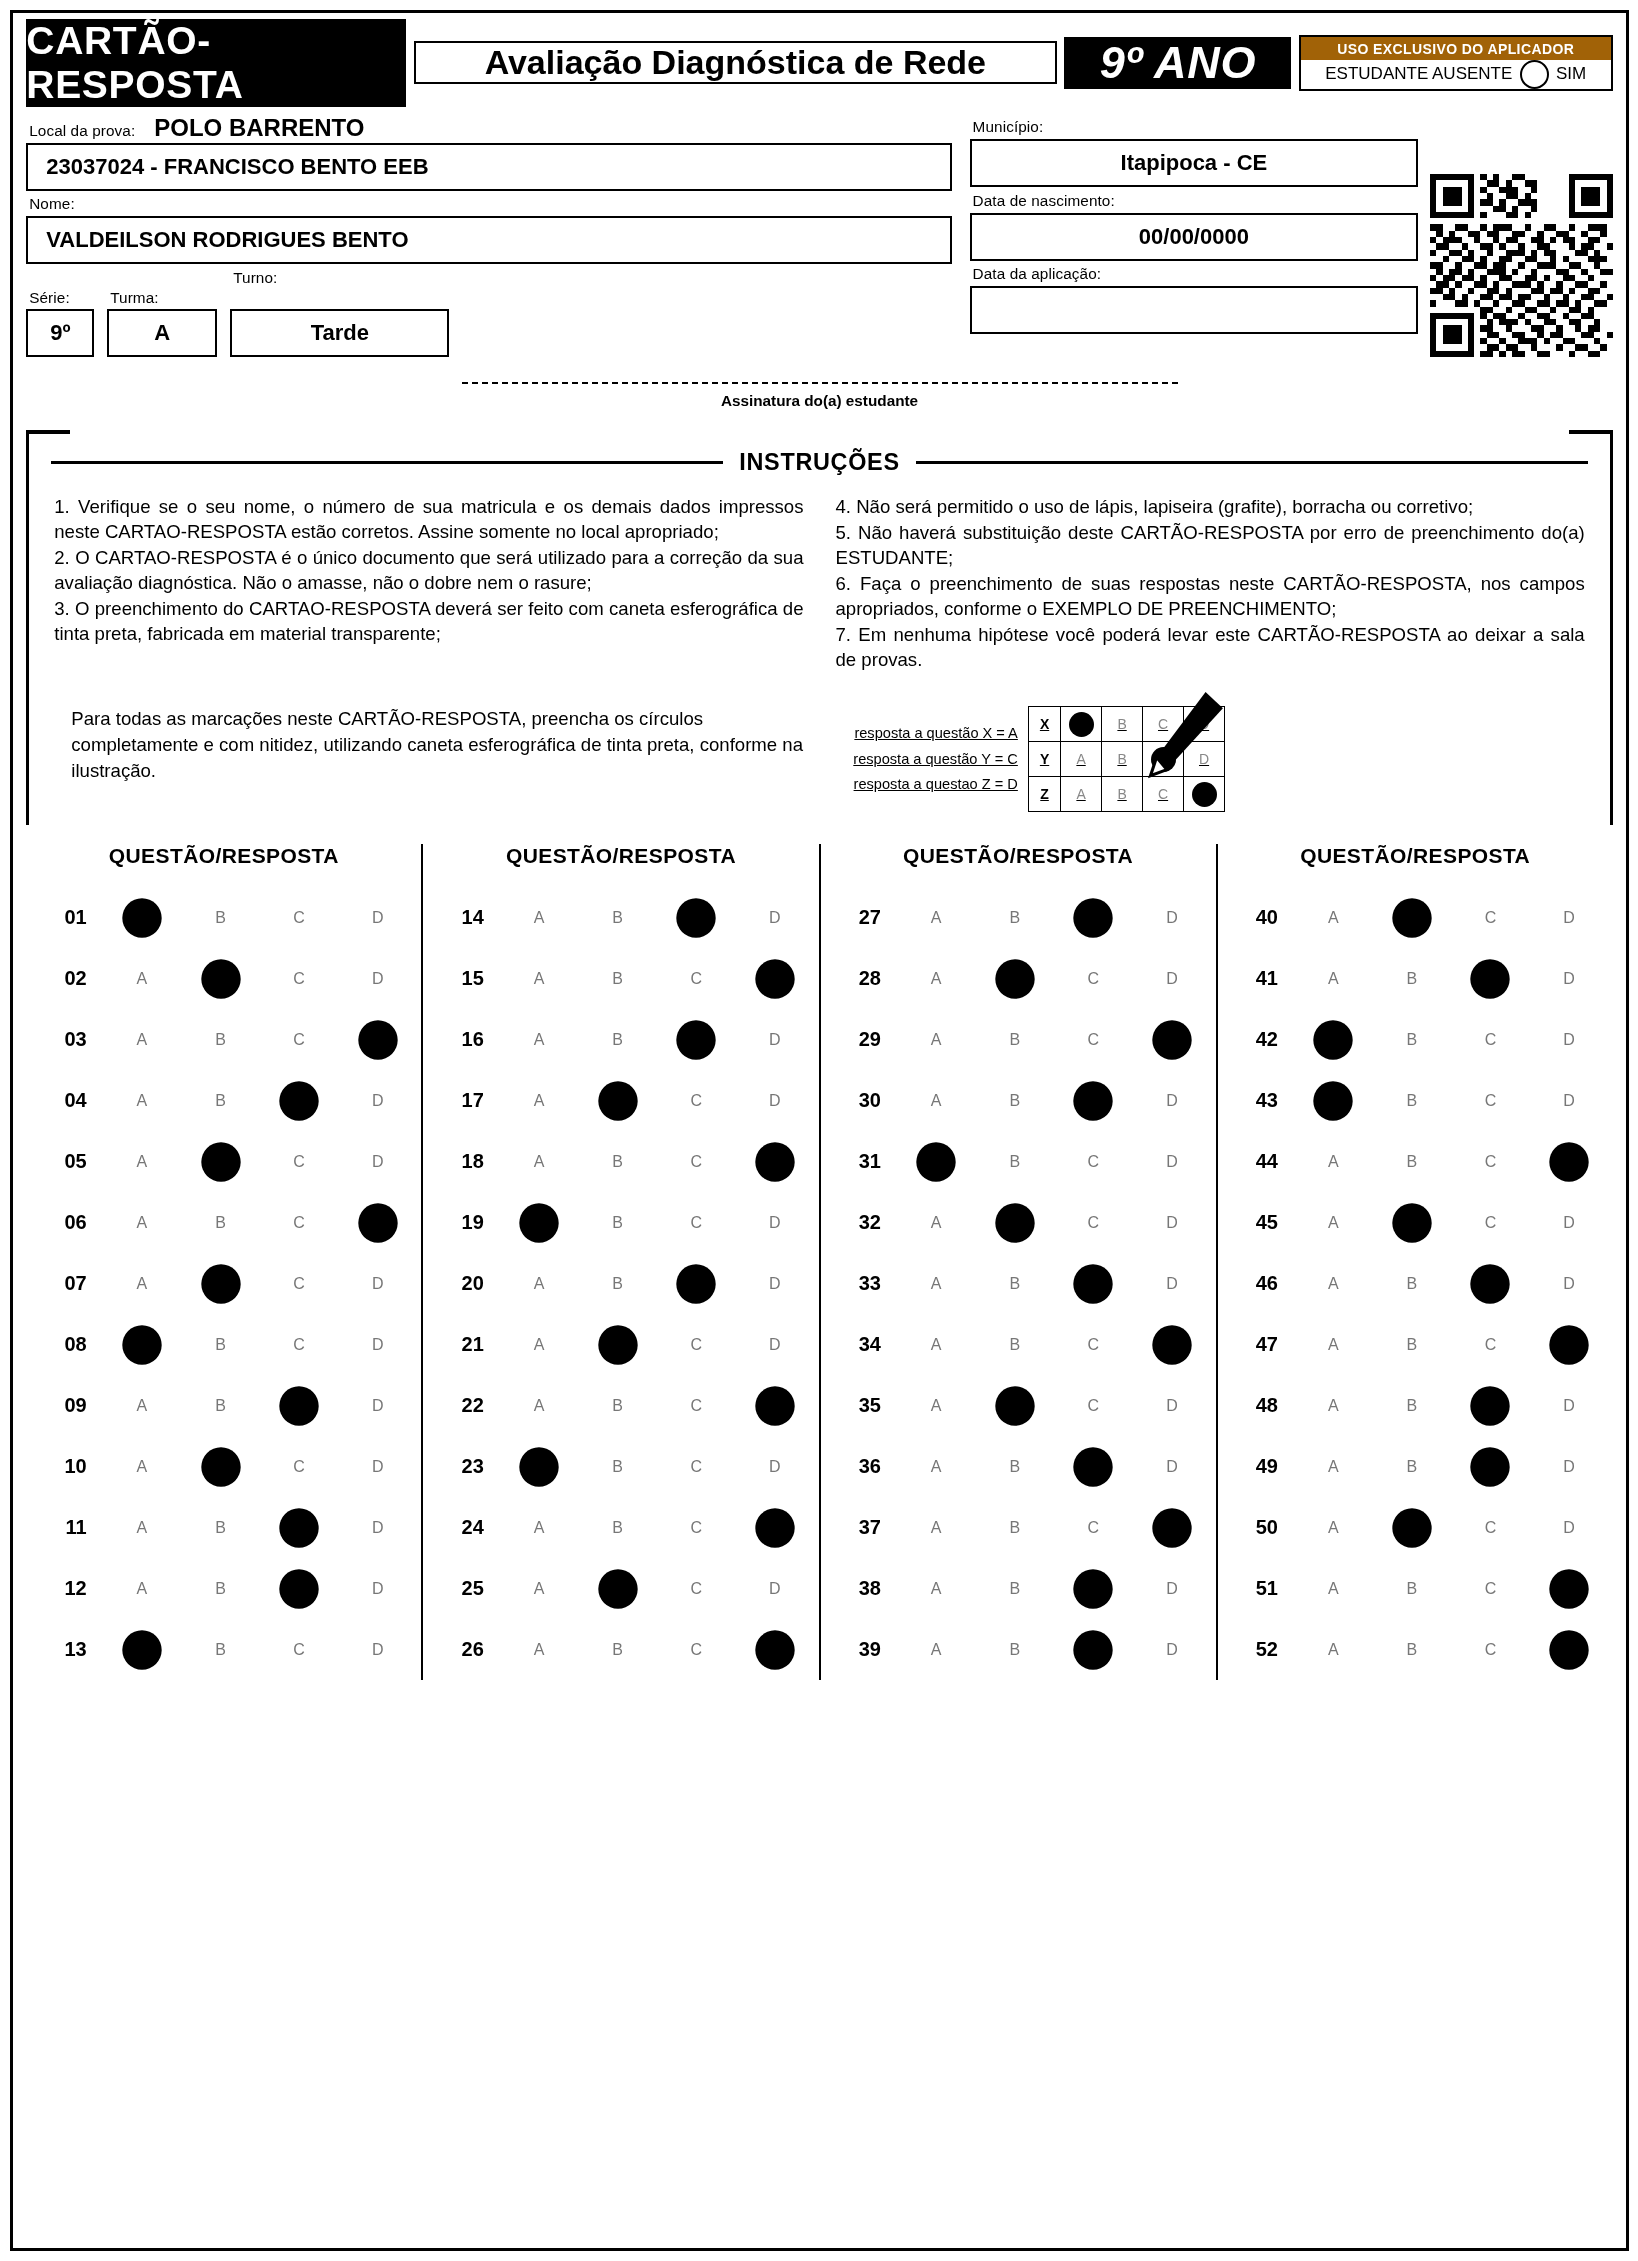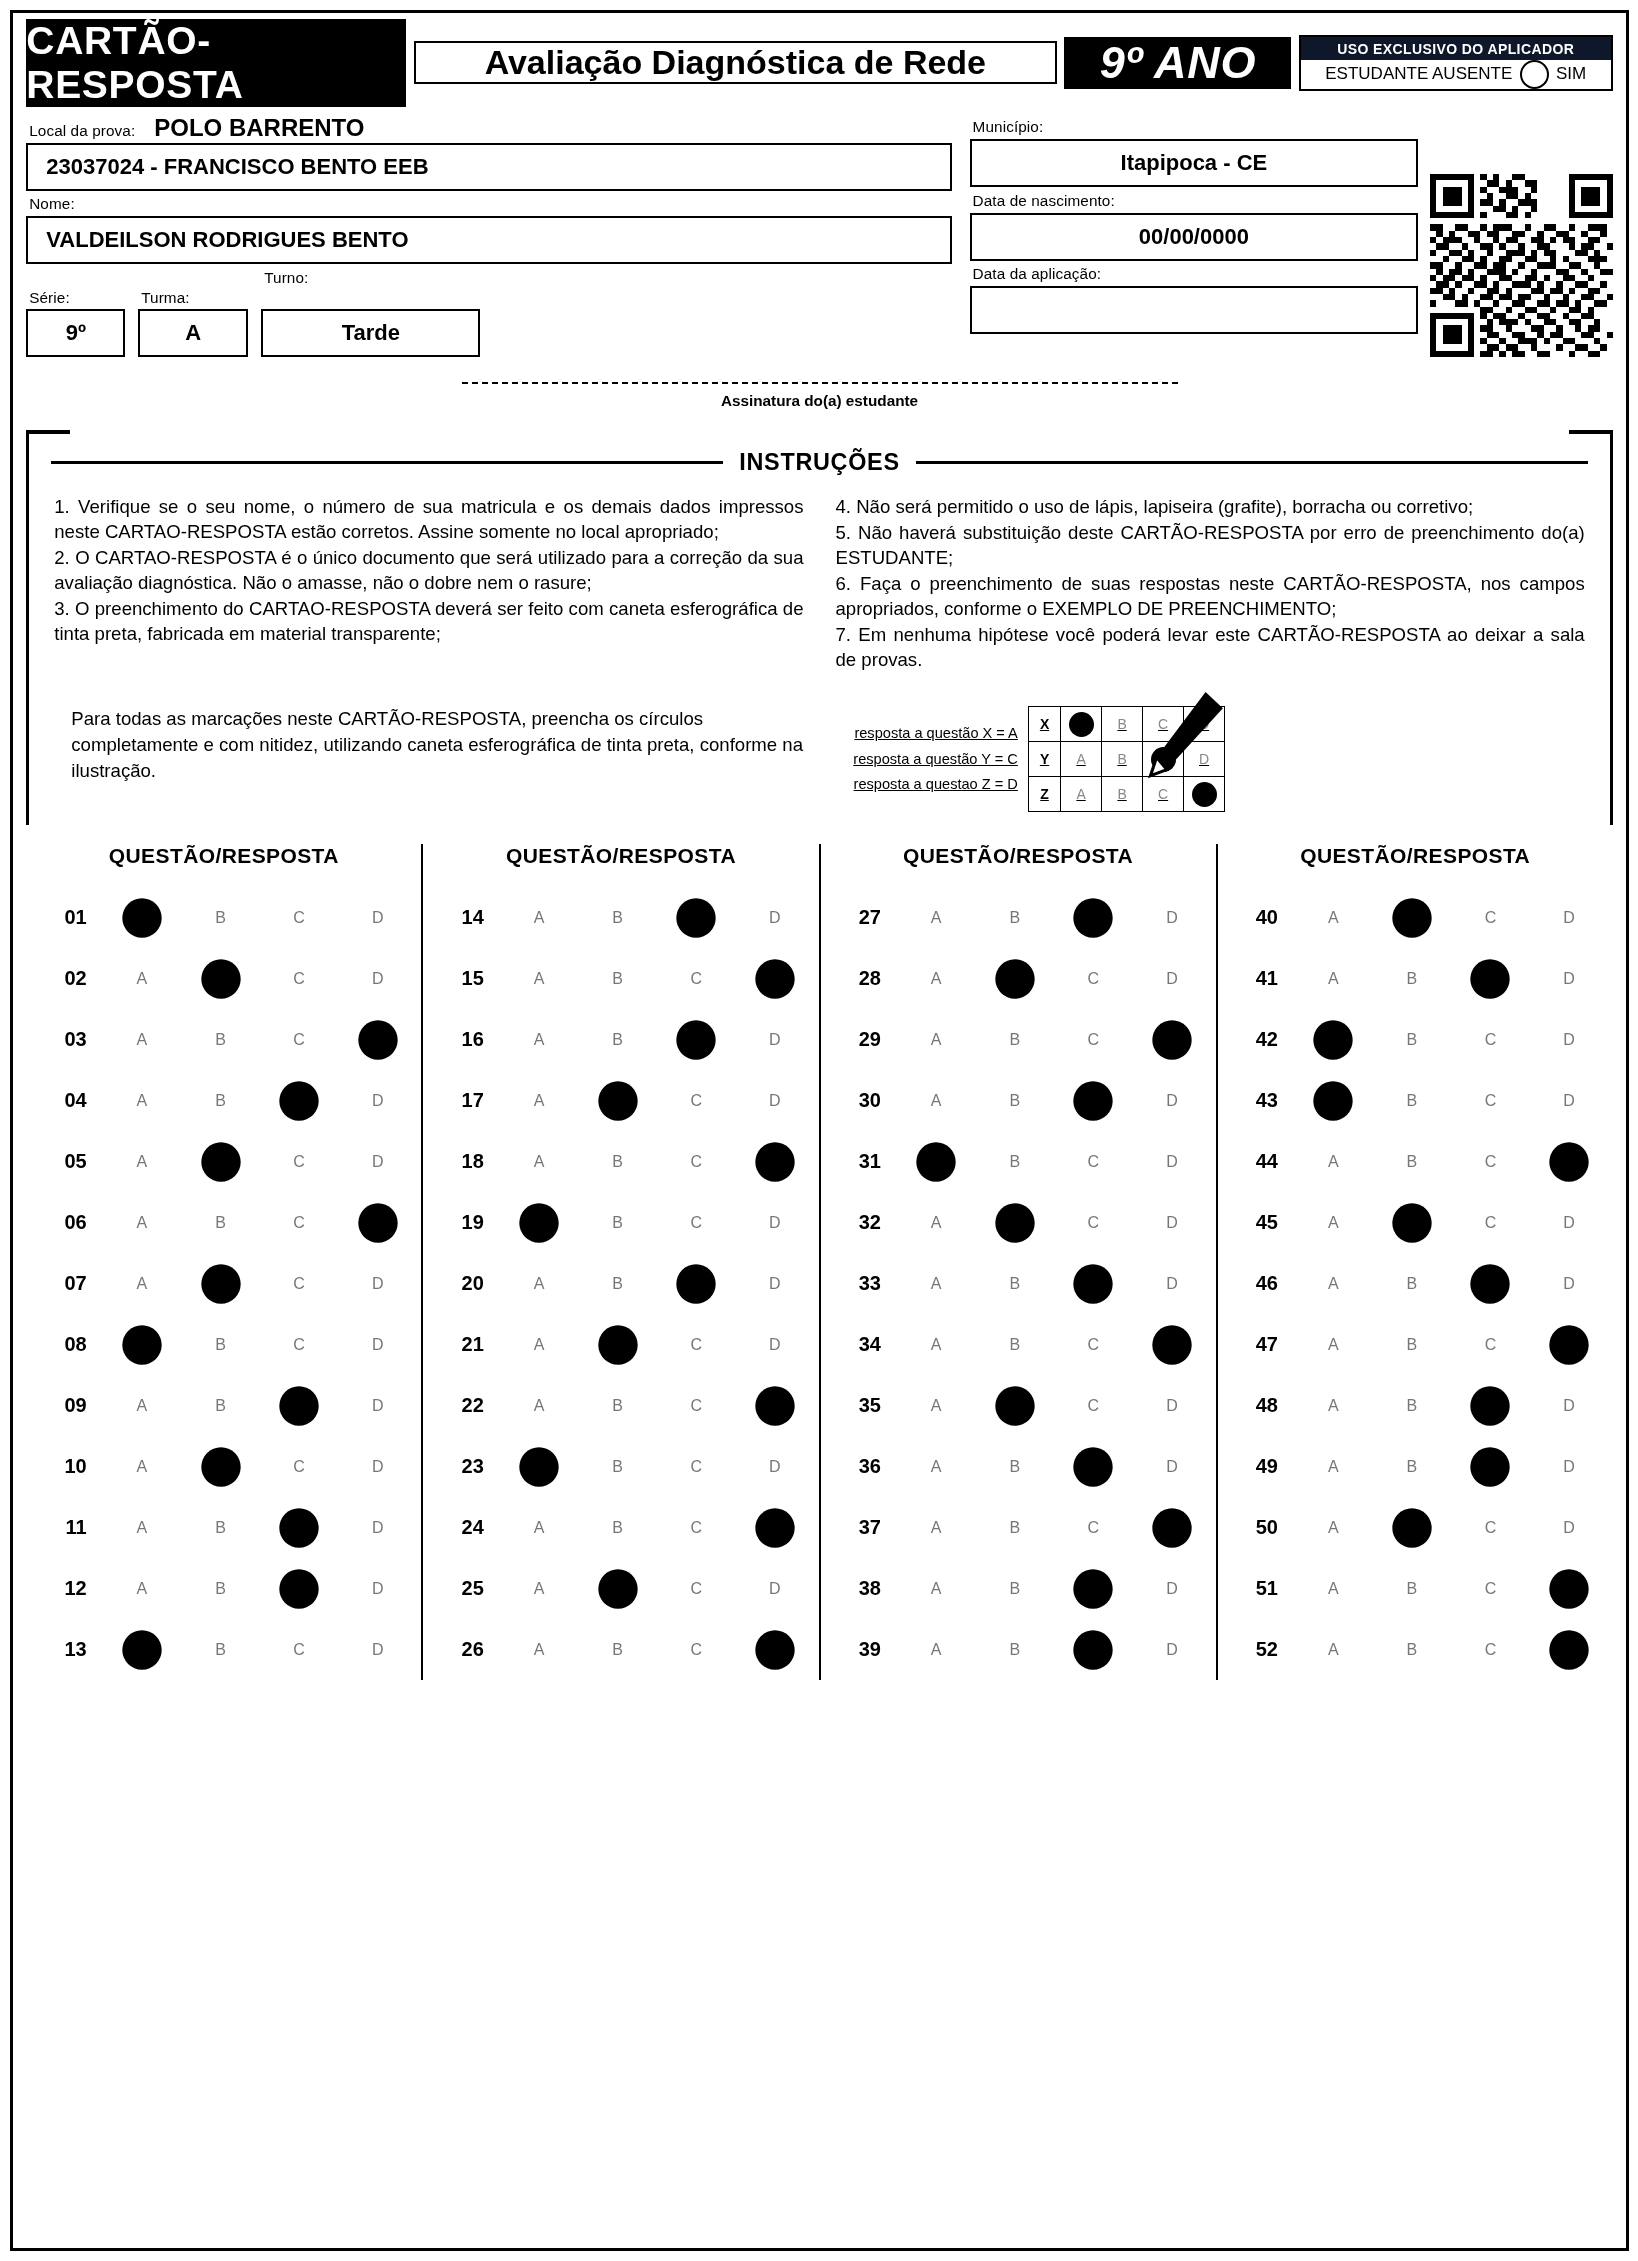--- a/index.html
+++ b/index.html
@@ -67,21 +67,21 @@
     font-style: italic;
   }
   .hdr-aplicador {
     width: 314px;
     border: 2.2px solid #000;
     box-sizing: border-box;
     display: flex;
     flex-direction: column;
   }
   .hdr-aplicador-top {
-    background: #0f172a;
+    background: #a16207;
     color: #fff;
     font-size: 14px;
     font-weight: bold;
     text-align: center;
     padding: 3.7px 0 2.9px;
     letter-spacing: 0.4px;
   }
   .hdr-aplicador-bot {
     flex: 1;
     display: flex;
@@ -122,21 +122,21 @@
   }
   .box.center { justify-content: center; }
   .local-head {
     display: flex; align-items: baseline; gap: 19px;
   }
   .local-head .val {
     font-size: 24px; font-weight: bold;
   }
   .small-boxes { display: flex; gap: 13px; align-items: flex-end; }
   .fb { display: flex; flex-direction: column; }
-  .w-serie { width: 99px; justify-content: space-between; }
+  .w-serie { width: 68px; justify-content: space-between; }
   .w-turma { width: 110px; }
   .w-turno { width: 219px; gap: 20px; }
   .w-matricula { width: 380px; }
   .qr {
     width: 183px;
     height: 183px;
     align-self: flex-end;
     margin-left: 4.4px;
   }
 

